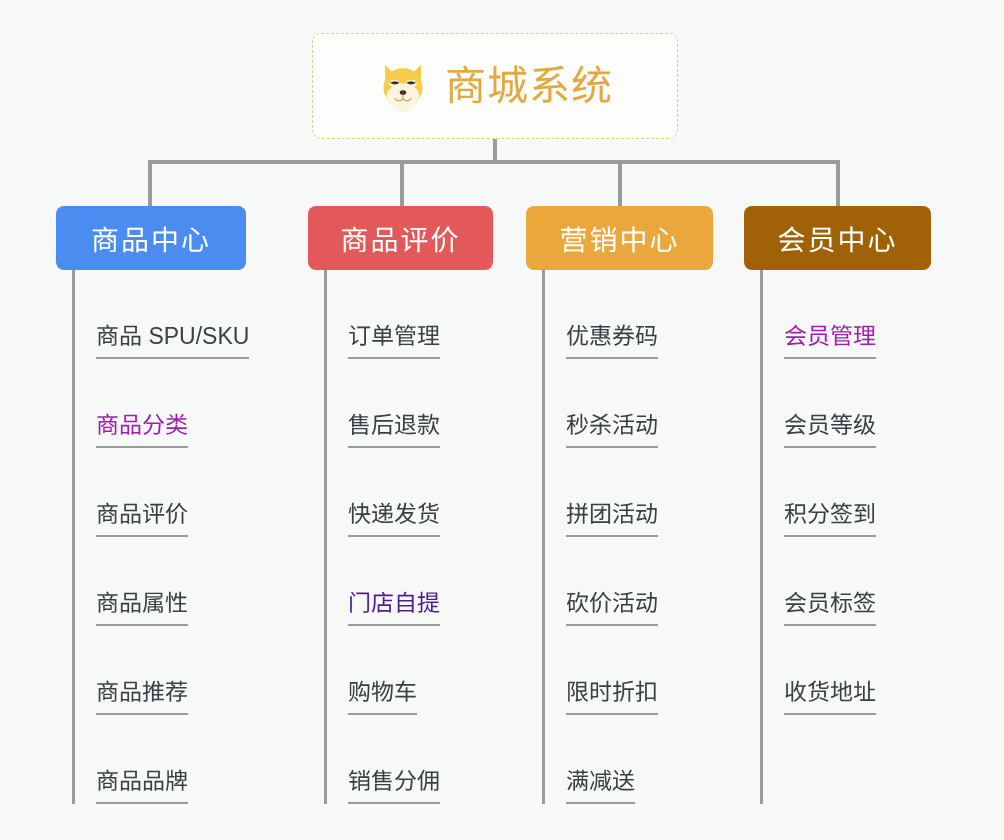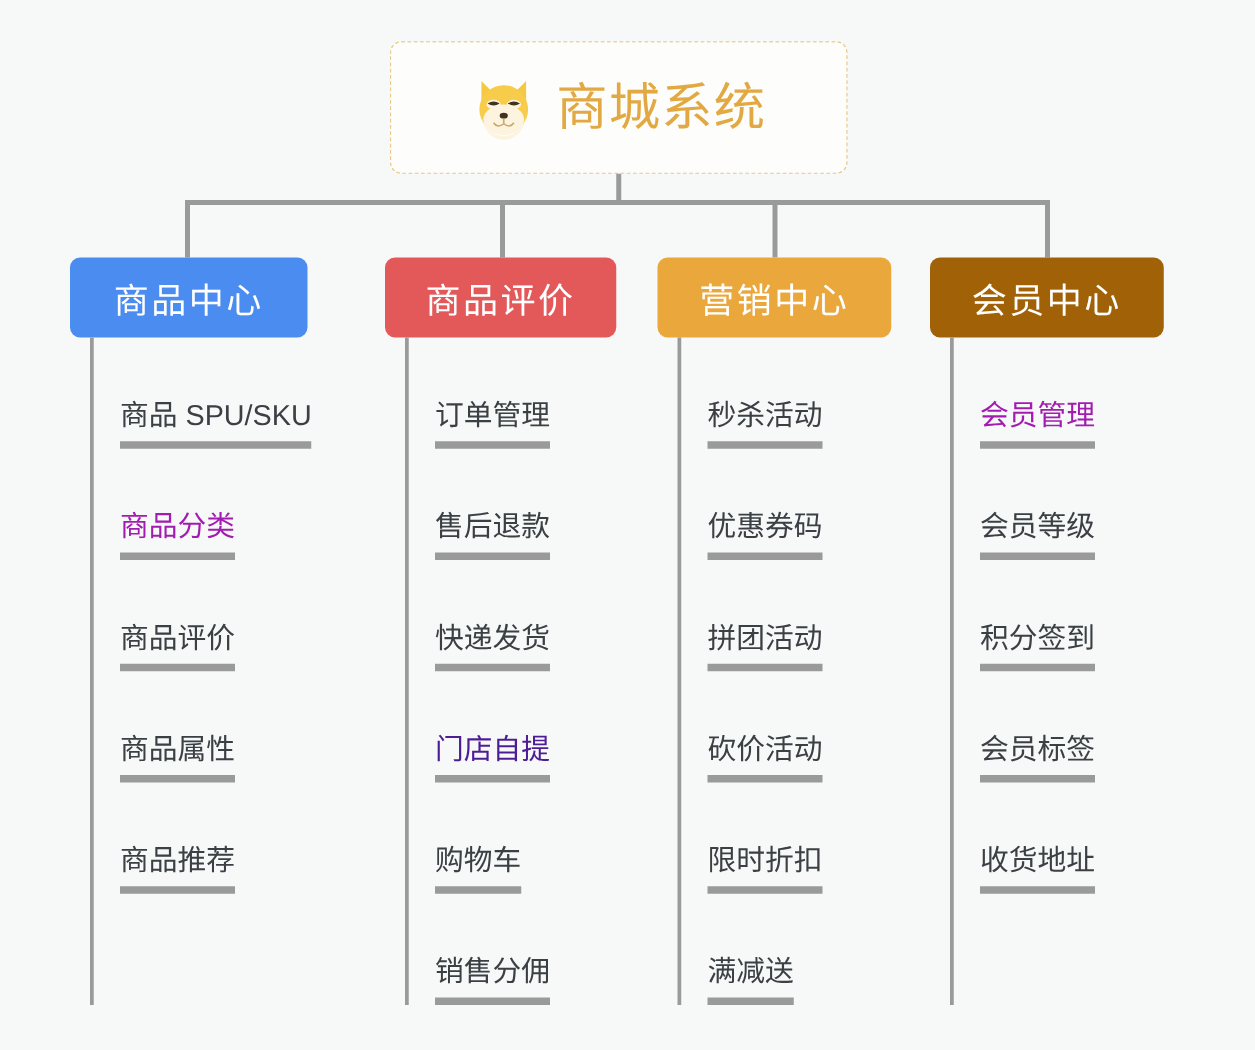--- a/index.html
+++ b/index.html
@@ -122,21 +122,21 @@
     align-items: flex-end;
     padding-left: 24px;
     box-sizing: border-box;
   }
   .leaf-label {
     font-size: 23px;
     color: #3b4044;
     line-height: 1;
     padding-bottom: 9px;
     white-space: nowrap;
-    border-bottom: 6px solid #0f172a;
+    border-bottom: 2px solid #0f172a;
     display: inline-block;
   }
 </style>
 </head>
 <body style="background: rgb(247, 248, 248);">
 
 <div id="canvas">
 
   <div class="root-node" style="border-color: rgb(233, 200, 138); background: rgb(253, 253, 252);">
     <svg class="root-emoji" viewBox="0 0 64 64" aria-hidden="true">
@@ -176,20 +176,23 @@
         </div>
       <div class="leaf">
           <span class="leaf-label" style="color: rgb(59, 64, 68); border-bottom-color: rgb(154, 154, 154);">商品评价</span>
         </div>
       <div class="leaf">
           <span class="leaf-label" style="color: rgb(59, 64, 68); border-bottom-color: rgb(154, 154, 154);">商品属性</span>
         </div>
       <div class="leaf">
           <span class="leaf-label" style="color: rgb(59, 64, 68); border-bottom-color: rgb(154, 154, 154);">商品推荐</span>
         </div>
+      <div class="leaf">
+          <span class="leaf-label" style="color: rgb(59, 64, 68); border-bottom-color: rgb(154, 154, 154);">商品品牌</span>
+        </div>
     </div>
   </div>
 
   <div class="column col-2">
     <div class="cat-header" style="background: rgb(227, 89, 90);">商品评价</div>
     <div class="leaf-list">
       <div class="leaf-spine" style="background: rgb(154, 154, 154); height: 534px;"></div>
       <div class="leaf">
           <span class="leaf-label" style="color: rgb(59, 64, 68); border-bottom-color: rgb(154, 154, 154);">订单管理</span>
         </div>
@@ -209,24 +212,24 @@
           <span class="leaf-label" style="color: rgb(59, 64, 68); border-bottom-color: rgb(154, 154, 154);">销售分佣</span>
         </div>
     </div>
   </div>
 
   <div class="column col-3">
     <div class="cat-header" style="background: rgb(234, 167, 60);">营销中心</div>
     <div class="leaf-list">
       <div class="leaf-spine" style="background: rgb(154, 154, 154); height: 534px;"></div>
       <div class="leaf">
+          <span class="leaf-label" style="color: rgb(59, 64, 68); border-bottom-color: rgb(154, 154, 154);">优惠券码</span>
+        </div>
+      <div class="leaf">
           <span class="leaf-label" style="color: rgb(59, 64, 68); border-bottom-color: rgb(154, 154, 154);">秒杀活动</span>
-        </div>
-      <div class="leaf">
-          <span class="leaf-label" style="color: rgb(59, 64, 68); border-bottom-color: rgb(154, 154, 154);">优惠券码</span>
         </div>
       <div class="leaf">
           <span class="leaf-label" style="color: rgb(59, 64, 68); border-bottom-color: rgb(154, 154, 154);">拼团活动</span>
         </div>
       <div class="leaf">
           <span class="leaf-label" style="color: rgb(59, 64, 68); border-bottom-color: rgb(154, 154, 154);">砍价活动</span>
         </div>
       <div class="leaf">
           <span class="leaf-label" style="color: rgb(59, 64, 68); border-bottom-color: rgb(154, 154, 154);">限时折扣</span>
         </div>

